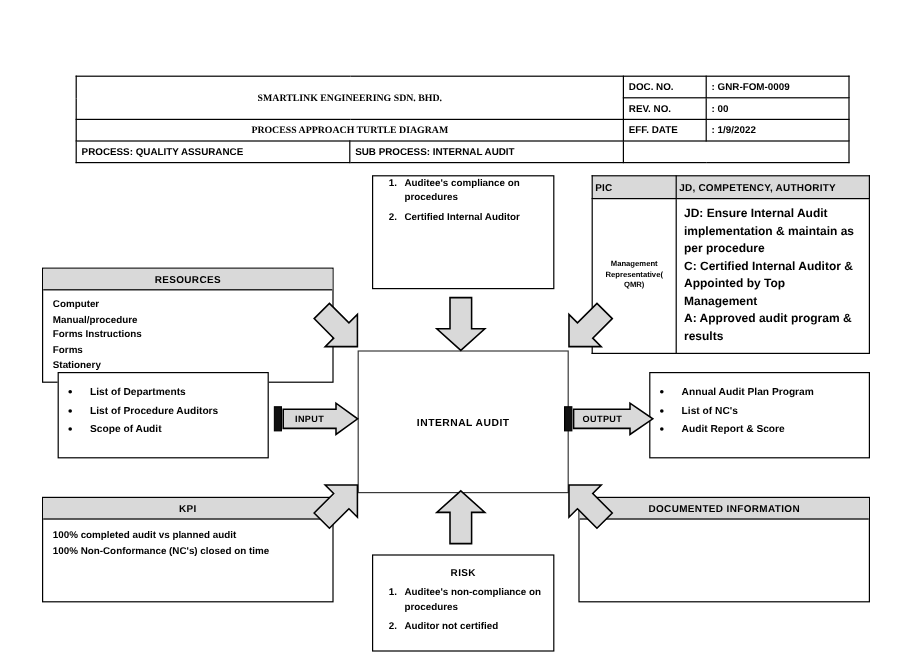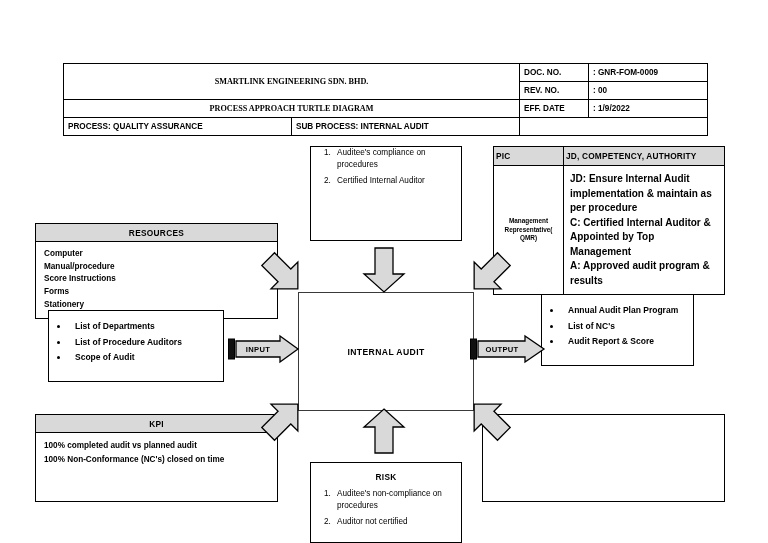--- a/index.html
+++ b/index.html
@@ -67,21 +67,21 @@
     font-size: 8.3px;
     font-weight: bold;
     padding: 9px 0 6px 0;
     letter-spacing: .3px;
   }
 
   ol.numlist {
     margin: 0;
     padding-left: 22px;
     font-size: 8.2px;
-    font-weight: normal;
+    font-weight: bold;
     line-height: 1.5;
   }
   ol.numlist li { margin-bottom: 3px; padding-left: 4px; }
 
   ul.bullets {
     margin: 0;
     padding-left: 20px;
     font-size: 8.5px;
     font-weight: bold;
     line-height: 1.85;
@@ -189,21 +189,21 @@
     <td class="hdr-left" colspan="2"></td>
   </tr>
 </tbody>
   </table>
 
 <div class="box" id="resources-box" style="left:35px; top:179px; width:243px; height:96px;margin-top:44px;">
   <div class="box-title">RESOURCES</div>
   <div class="box-body">
     <div>Computer</div>
     <div>Manual/procedure</div>
-    <div>Score Instructions</div>
+    <div>Forms Instructions</div>
     <div>Forms</div>
     <div>Stationery</div>
   </div>
 </div>
 
 <div class="box" id="opportunity-box" style="left:310px; top:146px; width:152px; height:95px;">
   <ol class="numlist">
     <li>Auditee's compliance on procedures</li>
     <li>Certified Internal Auditor</li>
   </ol>
@@ -229,41 +229,42 @@
 </table>
 
 <div class="box" id="input-box" style="left:48px; top:310px; width:176px; height:72px;">
   <ul class="bullets" style="margin-top:8px;">
     <li>List of Departments</li>
     <li>List of Procedure Auditors</li>
     <li>Scope of Audit</li>
   </ul>
 </div>
 
-<div class="box" id="output-box" style="left:541px; top:294px; width:153px; height:72px;">
+<div class="box" id="output-box" style="left:541px; top:310px; width:184px; height:72px;">
   <ul class="bullets" style="margin-top:8px;">
     <li>Annual Audit Plan Program</li>
     <li>List of NC's</li>
     <li>Audit Report &amp; Score</li>
   </ul>
 </div>
 
 <div id="center-box">
   <div class="center-label">INTERNAL AUDIT</div>
 </div>
 
 <div class="box" id="kpi-box" style="left:35px; top:414px; width:243px; height:88px;">
   <div class="box-title">KPI</div>
   <div class="box-body kpi-lines">
     <div>100% completed audit vs planned audit</div>
     <div>100% Non-Conformance (NC's) closed on time</div>
   </div>
 </div>
 
 <div class="box" id="doc-info-box" style="left:482px; top:414px; width:243px; height:88px;">
+  <div class="box-title">DOCUMENTED INFORMATION</div>
 </div>
 
 <div class="box" id="risk-box" style="left:310px; top:462px; width:152px; height:81px;">
   <div class="plain-title">RISK</div>
   <ol class="numlist">
     <li>Auditee's non-compliance on procedures</li>
     <li>Auditor not certified</li>
   </ol>
 </div>
 

